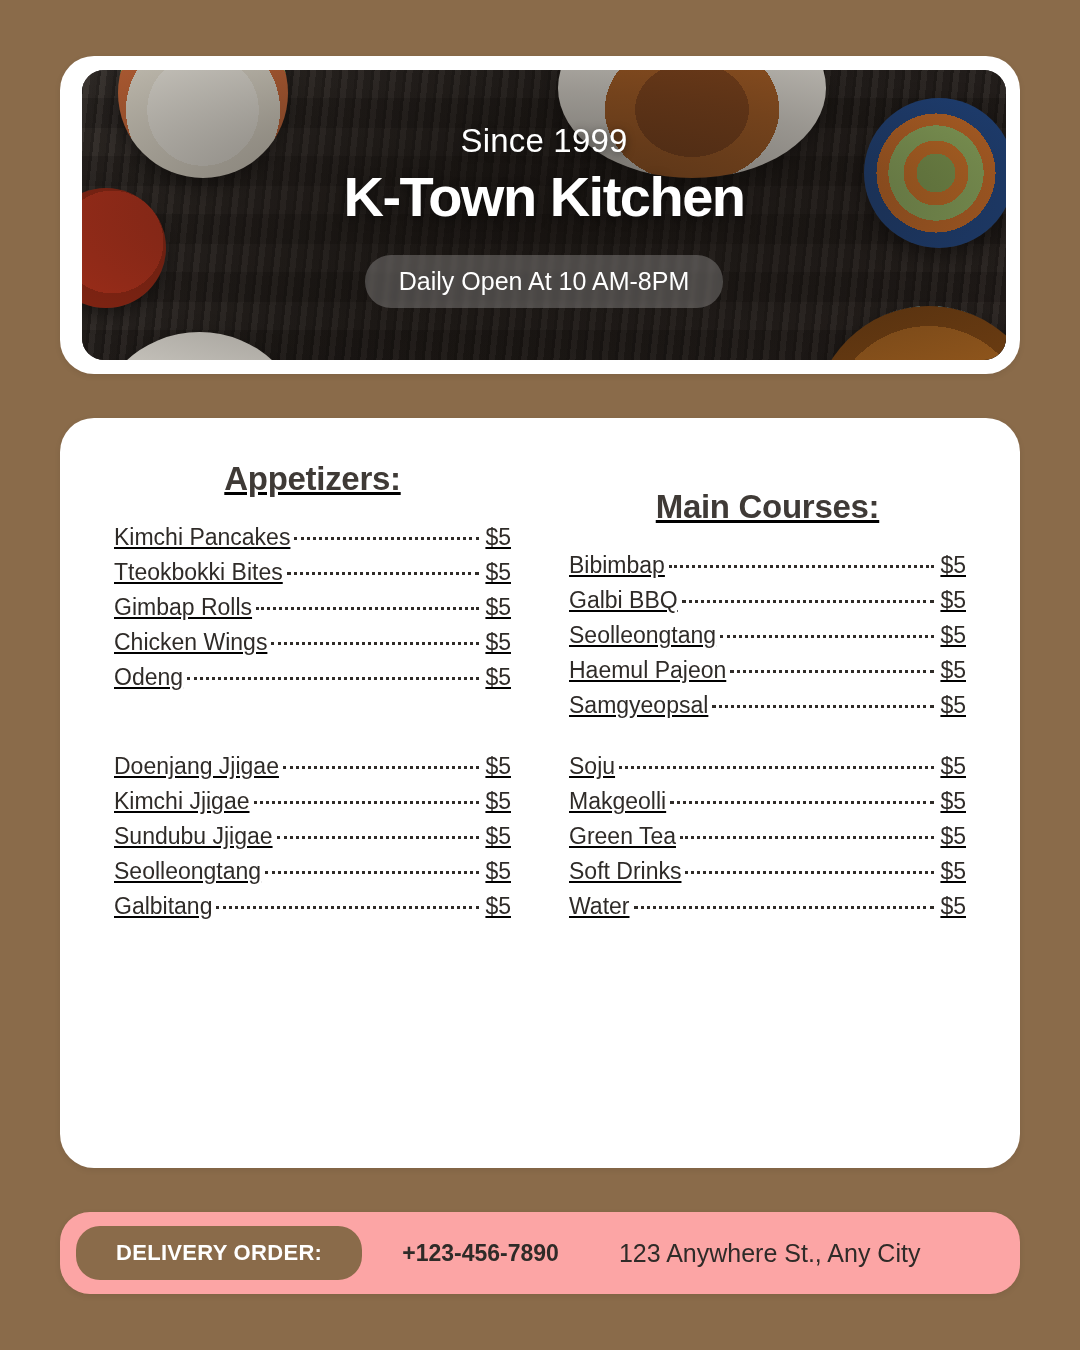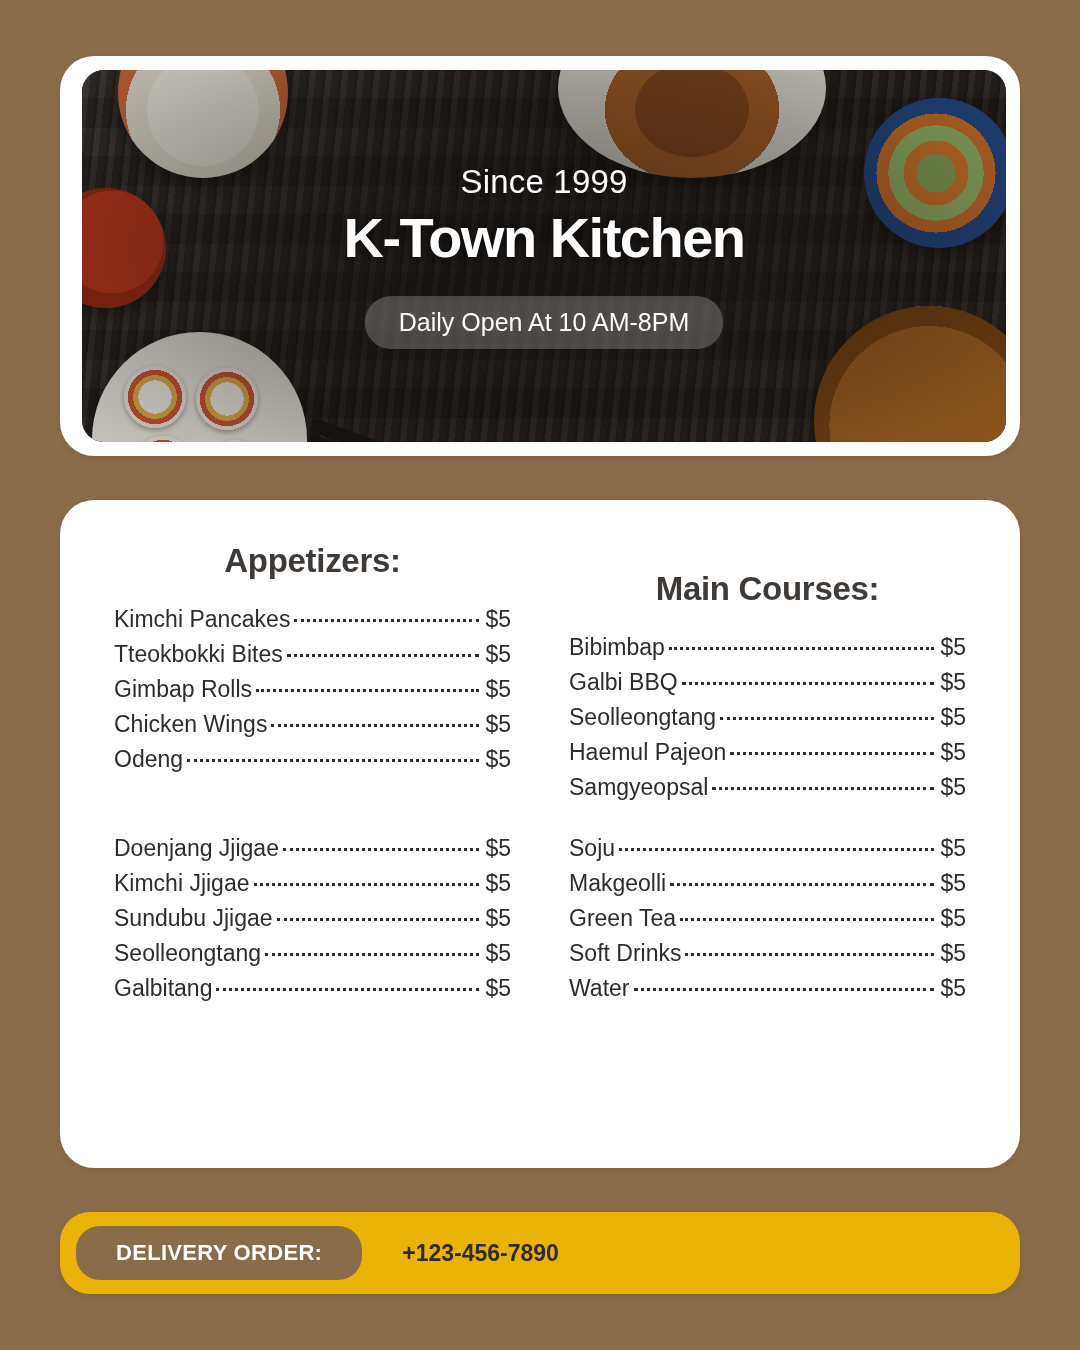--- a/index.html
+++ b/index.html
@@ -18,21 +18,21 @@
 
   
   .hero-card {
     background: #ffffff;
     border-radius: 34px;
     padding: 14px;
     box-shadow: 0 2px 6px rgba(0,0,0,0.08);
   }
   .hero-image {
     position: relative;
-    height: 372px;
+    height: 290px;
     border-radius: 22px;
     overflow: hidden;
     background: #2b2623;
     margin-left: 8px;
   }
   
   .wood {
     position: absolute;
     inset: 0;
     background:
@@ -131,20 +131,21 @@
     backdrop-filter: blur(2px);
   }
 
   
   .menu-card {
     background: #ffffff;
     border-radius: 34px;
     padding: 42px 54px 46px;
     flex: 1;
     box-shadow: 0 2px 6px rgba(0,0,0,0.08);
+    text-decoration: underline;
   }
   .menu-grid {
     display: grid;
     grid-template-columns: 1fr 1fr;
     column-gap: 58px;
     row-gap: 6px;
   }
   .section-title {
     text-align: center;
     font-size: 33px;
@@ -166,21 +167,21 @@
     flex: 1;
     margin: 0 6px 0 4px;
     border-bottom: 3px dotted #2f2b28;
     transform: translateY(-5px);
     min-width: 24px;
   }
   .item-price { white-space: nowrap; }
 
   
   .footer-card {
-    background: #eab308;
+    background: #fca5a5;
     border-radius: 30px;
     padding: 14px 16px;
     display: flex;
     align-items: center;
     gap: 26px;
     box-shadow: 0 2px 6px rgba(0,0,0,0.08);
   }
   .delivery-pill {
     background: #8a6b4a;
     color: #ffffff;
@@ -357,13 +358,14 @@
         </div>
       </div>
     </div>
 
   </div>
 </div>
 
 <div class="footer-card">
   <div class="delivery-pill">DELIVERY ORDER:</div>
   <div class="footer-phone">+123-456-7890</div>
+  <div class="footer-address">123 Anywhere St., Any City</div>
 </div>
 
 </body></html>

